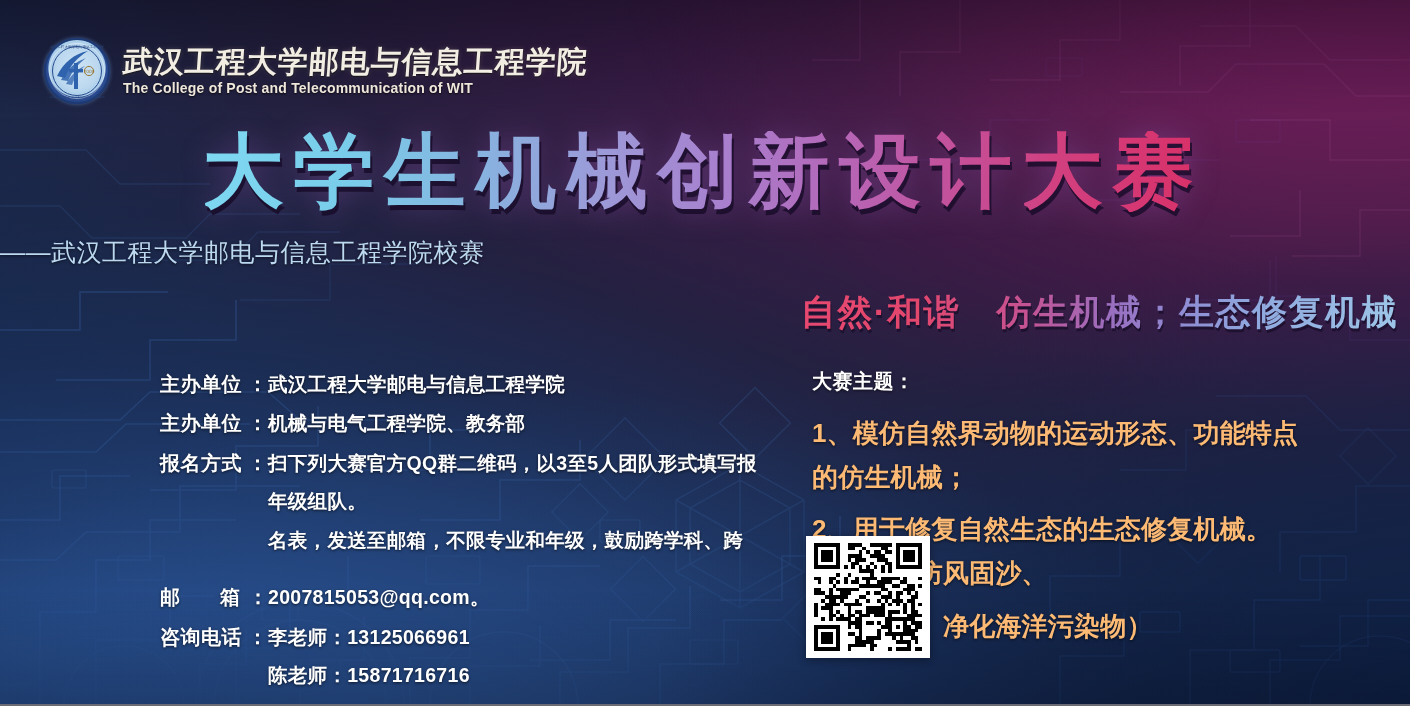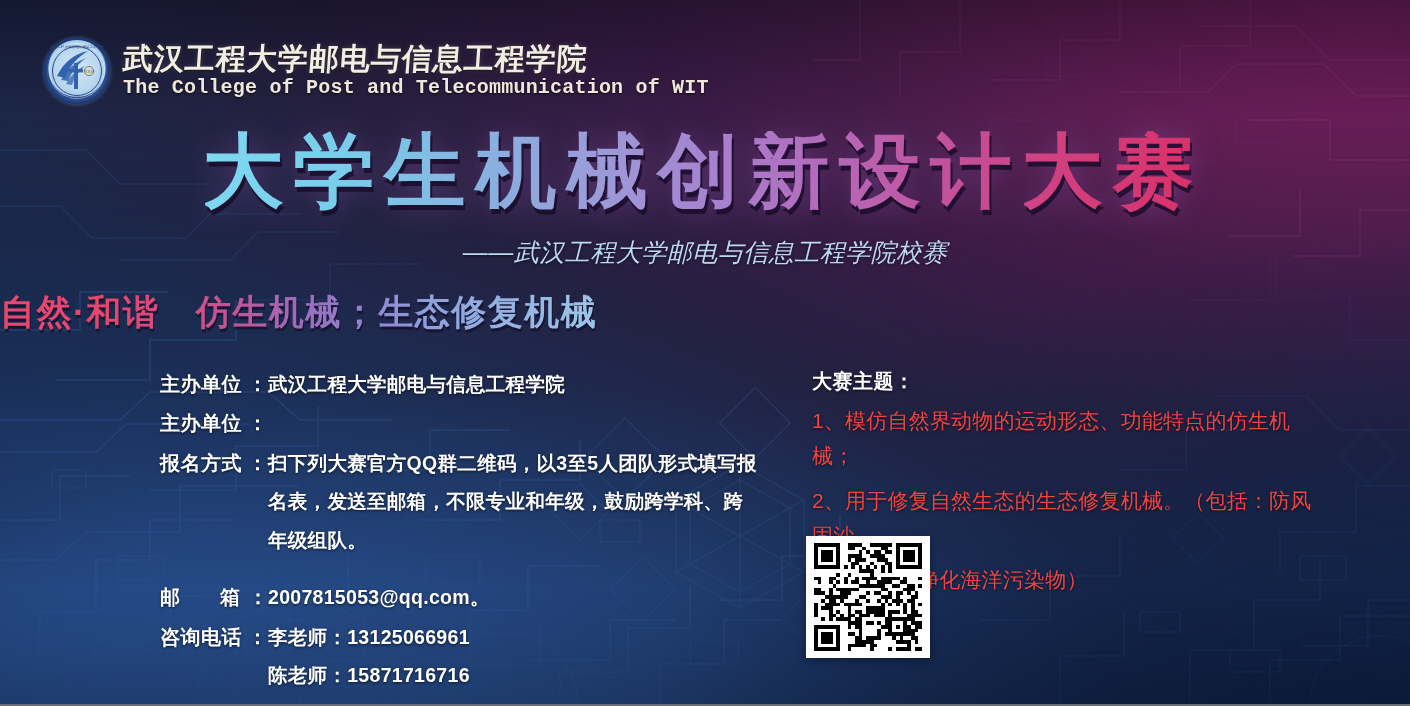--- a/index.html
+++ b/index.html
@@ -63,48 +63,47 @@
   .seal-mark{position:absolute;inset:0;}
   .wordmark{display:flex;flex-direction:column;gap:2px;}
   .cn-name{
     font-size:30px;font-weight:700;letter-spacing:1px;color:#f3eee4;
     font-family:"DejaVu Serif","Liberation Serif",serif;
     text-shadow:0 1px 2px rgba(0,0,0,.7), 0 0 5px rgba(255,230,190,.22);
     white-space:nowrap;line-height:1.05;
     transform:skewX(-4deg);
   }
   .en-name{
-    font-size:20px;font-weight:700;color:#efe7db;letter-spacing:.2px;
-    font-family:Liberation Mono, monospace;
+    font-size:14px;font-weight:700;color:#efe7db;letter-spacing:.2px;
+    font-family:Liberation Sans, sans-serif;
     text-shadow:0 1px 2px rgba(0,0,0,.75);white-space:nowrap;
   }
 
   
   .title-wrap{position:absolute;left:0;right:4px;top:131px;text-align:center;}
   .main-title{
     display:inline-block;
     font-size:81px;font-weight:700;letter-spacing:10px;
     font-family:"DejaVu Sans","Liberation Sans",sans-serif;
     background:linear-gradient(90deg,
       #7ed8f2 0%, #79cdea 14%, #86b4e0 27%,
       #9c9ad8 40%, #a87fce 52%, #b568b9 63%,
       #c4509a 75%, #d23f7e 86%, #d93068 100%);
     -webkit-background-clip:text;background-clip:text;
     color:transparent;-webkit-text-fill-color:transparent;
     filter:drop-shadow(2px 5px 0 rgba(22,10,38,.78)) drop-shadow(0 0 14px rgba(150,90,180,.35));
     line-height:1;white-space:nowrap;
   }
   .subtitle{
-    position:absolute;left:0;right:0;top:236px;text-align:center;
+    position:absolute;left:0;right:0;top:236px;text-align:left;
     font-size:25px;color:#bcd9f0;letter-spacing:.5px;
     text-shadow:0 1px 3px rgba(0,0,0,.6);
-    font-style:italic;
   }
   .theme-line{
-    position:absolute;left:0;right:12px;top:290px;text-align:left;text-decoration:underline;
+    position:absolute;left:0;right:12px;top:290px;text-align:right;text-decoration:underline;
   }
   .theme-inner{
     display:inline-block;font-size:35px;font-weight:700;letter-spacing:1.5px;
     background:linear-gradient(90deg,
       #e8486f 0%, #e2476e 20%, #c45394 38%,
       #9a6fc0 52%, #8f8ad2 63%, #8fa8de 76%, #9dc6e8 100%);
     -webkit-background-clip:text;background-clip:text;
     color:transparent;-webkit-text-fill-color:transparent;
     filter:drop-shadow(1px 3px 0 rgba(20,10,36,.62));
     white-space:nowrap;line-height:1.25;
@@ -122,25 +121,25 @@
   .info-label.spread{letter-spacing:0;margin-top:18px;}
   .info-label .colon{margin-left:1px;}
   .info-value{
     font-size:19.5px;font-weight:700;color:#ffffff;line-height:1.62;
     letter-spacing:.3px;text-shadow:0 1px 3px rgba(0,0,0,.65);
   }
   .info-row.sub .info-label{visibility:hidden;}
 
   .col-right{position:absolute;left:812px;top:368px;width:510px;}
   .r-head{
-    font-size:20px;font-weight:700;color:#fff;margin-bottom:8px;
+    font-size:20px;font-weight:700;color:#fff;margin-bottom:17px;
     letter-spacing:.5px;text-shadow:0 1px 3px rgba(0,0,0,.65);
   }
   .r-item{
-    font-size:21px;font-weight:400;color:#ef4444;line-height:1.68;
+    font-size:26px;font-weight:700;color:#fdba74;line-height:1.68;
     letter-spacing:.2px;text-shadow:0 1px 3px rgba(0,0,0,.65);
     margin-bottom:9px;
   }
 
   
   .qr-box{
     position:absolute;left:806px;top:536px;
     width:124px;height:122px;background:#fff;padding:7px;
     box-shadow:0 2px 8px rgba(0,0,0,.38);
   }
@@ -299,38 +298,39 @@
         <span class="colon">：</span>
       </div>
       <div class="info-value">武汉工程大学邮电与信息工程学院</div>
     </div>
 
     <div class="info-row">
       <div class="info-label">
         <span>主办单位</span>
         <span class="colon">：</span>
       </div>
+      <div class="info-value">机械与电气工程学院、教务部</div>
     </div>
 
     <div class="info-row">
       <div class="info-label">
         <span>报名方式</span>
         <span class="colon">：</span>
       </div>
       <div class="info-value">扫下列大赛官方QQ群二维码，以3至5人团队形式填写报</div>
     </div>
 
     <div class="info-row sub">
       <div class="info-label"></div>
-      <div class="info-value">名表，发送至邮箱，不限专业和年级，鼓励跨学科、跨</div>
+      <div class="info-value">年级组队。</div>
     </div>
 
     <div class="info-row sub">
       <div class="info-label"></div>
-      <div class="info-value">年级组队。</div>
+      <div class="info-value">名表，发送至邮箱，不限专业和年级，鼓励跨学科、跨</div>
     </div>
 
     <div class="info-row">
       <div class="info-label spread">
         <span>邮　　箱</span>
         <span class="colon">：</span>
       </div>
       <div class="info-value">2007815053@qq.com。</div>
     </div>
 

